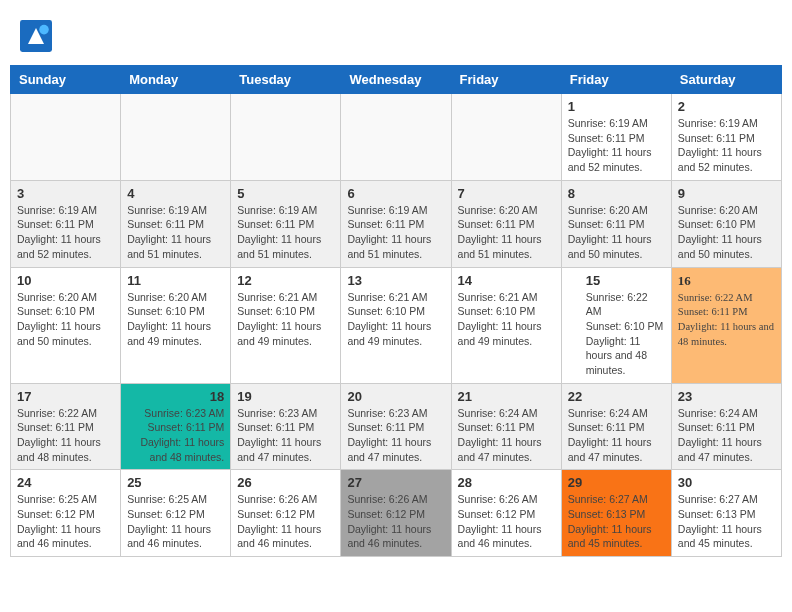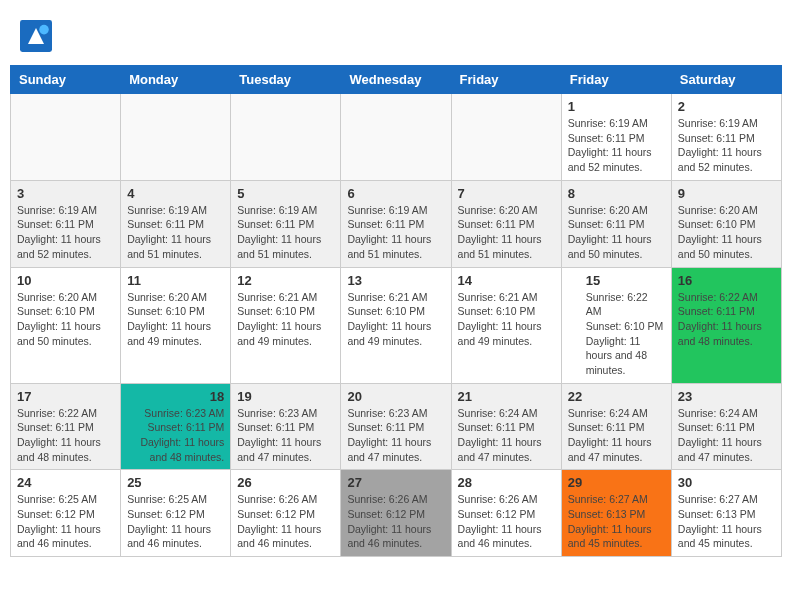--- a/index.html
+++ b/index.html
@@ -224,21 +224,21 @@
           <div class="day-info" style="white-space: pre-line;">Sunrise: 6:21 AM
 Sunset: 6:10 PM
 Daylight: 11 hours and 49 minutes.</div>
         </td>
         <td style="background: rgb(255, 255, 255); padding-left: 24px;">
           <span class="day-number">15</span>
           <div class="day-info" style="white-space: pre-line;">Sunrise: 6:22 AM
 Sunset: 6:10 PM
 Daylight: 11 hours and 48 minutes.</div>
         </td>
-        <td style="background: #22c55e;">
+        <td style="background: #fdba74; font-family: Liberation Serif, serif;">
           <span class="day-number">16</span>
           <div class="day-info" style="white-space: pre-line;">Sunrise: 6:22 AM
 Sunset: 6:11 PM
 Daylight: 11 hours and 48 minutes.</div>
         </td>
       </tr>
       <tr>
         <td style="background: rgb(240, 240, 240);">
           <span class="day-number">17</span>
           <div class="day-info" style="white-space: pre-line;">Sunrise: 6:22 AM

